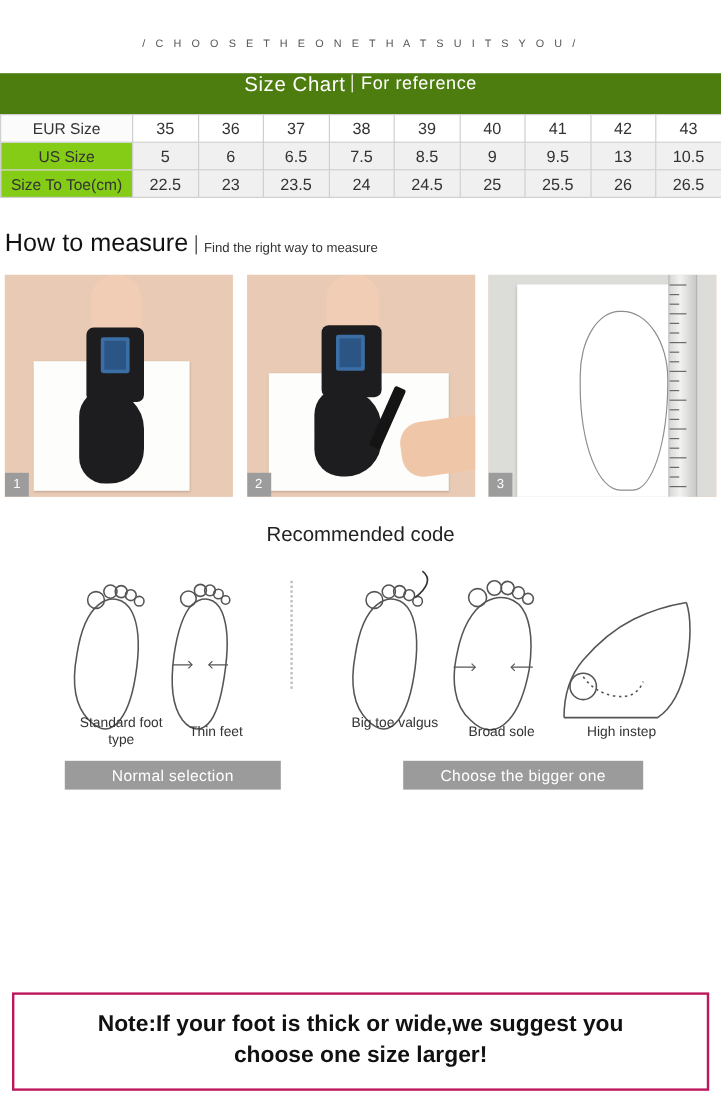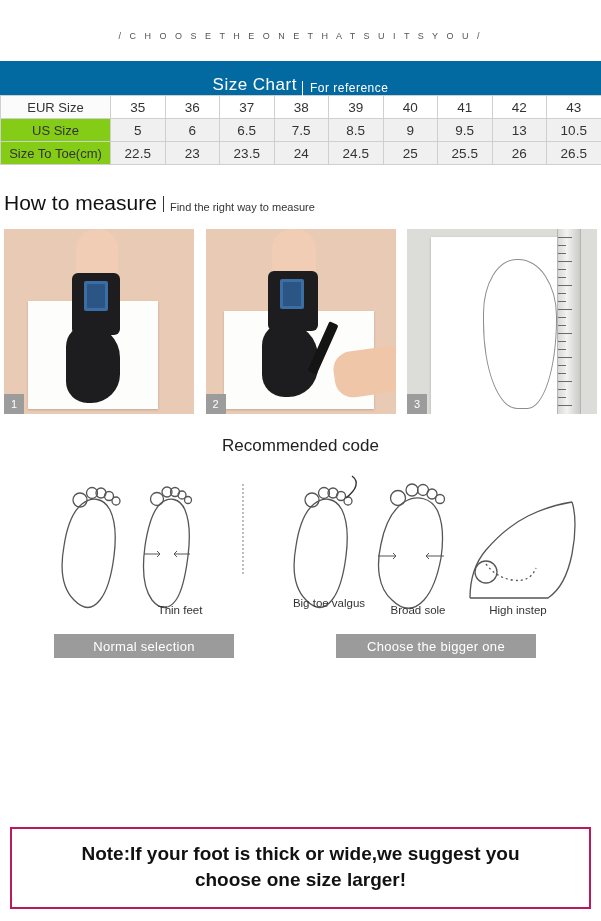--- a/index.html
+++ b/index.html
@@ -34,43 +34,43 @@
     letter-spacing: 3px;
     color: #555;
   }
 
   
   .chart-wrap {
     margin-top: 20px;
     width: 601px;
   }
   .chart-head {
-    background: #0369a1;
+    background: #4d7c0f;
     color: #ffffff;
     height: 34px;
     display: flex;
-    align-items: flex-end;
+    align-items: flex-start;
     justify-content: center;
     gap: 0px;
   }
   .chart-head .ch-title {
     font-size: 17px;
     letter-spacing: 0.5px;
   }
   .chart-head .ch-bar {
     display: inline-block;
     width: 1px;
     height: 15px;
     background: #fff;
     margin: 0 7px 0 5px;
     position: relative;
     top: 1px;
   }
   .chart-head .ch-sub {
-    font-size: 12px;
+    font-size: 15px;
     letter-spacing: 0.5px;
   }
   table.sizes {
     width: 601px;
     border-collapse: collapse;
     table-layout: fixed;
   }
   table.sizes td {
     border: 1px solid #cfcfcf;
     height: 23px;
@@ -426,20 +426,21 @@
       <path d="M444 88 L426 88" stroke-width="1"></path>
         <path d="M429 85 L426 88 L429 91" stroke-width="1"></path>
 
       <path d="M470 130 C470 112 474 96 486 82 C498 68 512 56 528 48 C544 40 560 36 572 34"></path>
       <path d="M572 34 C576 46 576 66 572 86 C568 106 560 122 548 130 L470 130"></path>
       <path d="M486 96 C492 104 500 110 512 112 C524 114 532 110 536 100" stroke-dasharray="2 3"></path>
       <circle cx="486" cy="104" r="11"></circle>
     </g>
   </svg>
 
+  <div class="foot-label" style="left:55px; top:134px; width:92px;">Standard foot type</div>
   <div class="foot-label" style="left:140px; top:141px; width:80px;">Thin feet</div>
   <div class="foot-label" style="left:288px; top:134px; width:82px;">Big toe valgus</div>
   <div class="foot-label" style="left:374px; top:141px; width:88px;">Broad sole</div>
   <div class="foot-label" style="left:470px; top:141px; width:96px;">High instep</div>
 
   <div class="pill" style="left:54px; top:172px; width:180px;">Normal selection</div>
   <div class="pill" style="left:336px; top:172px; width:200px;">Choose the bigger one</div>
 </div>
 
 <div class="note">

